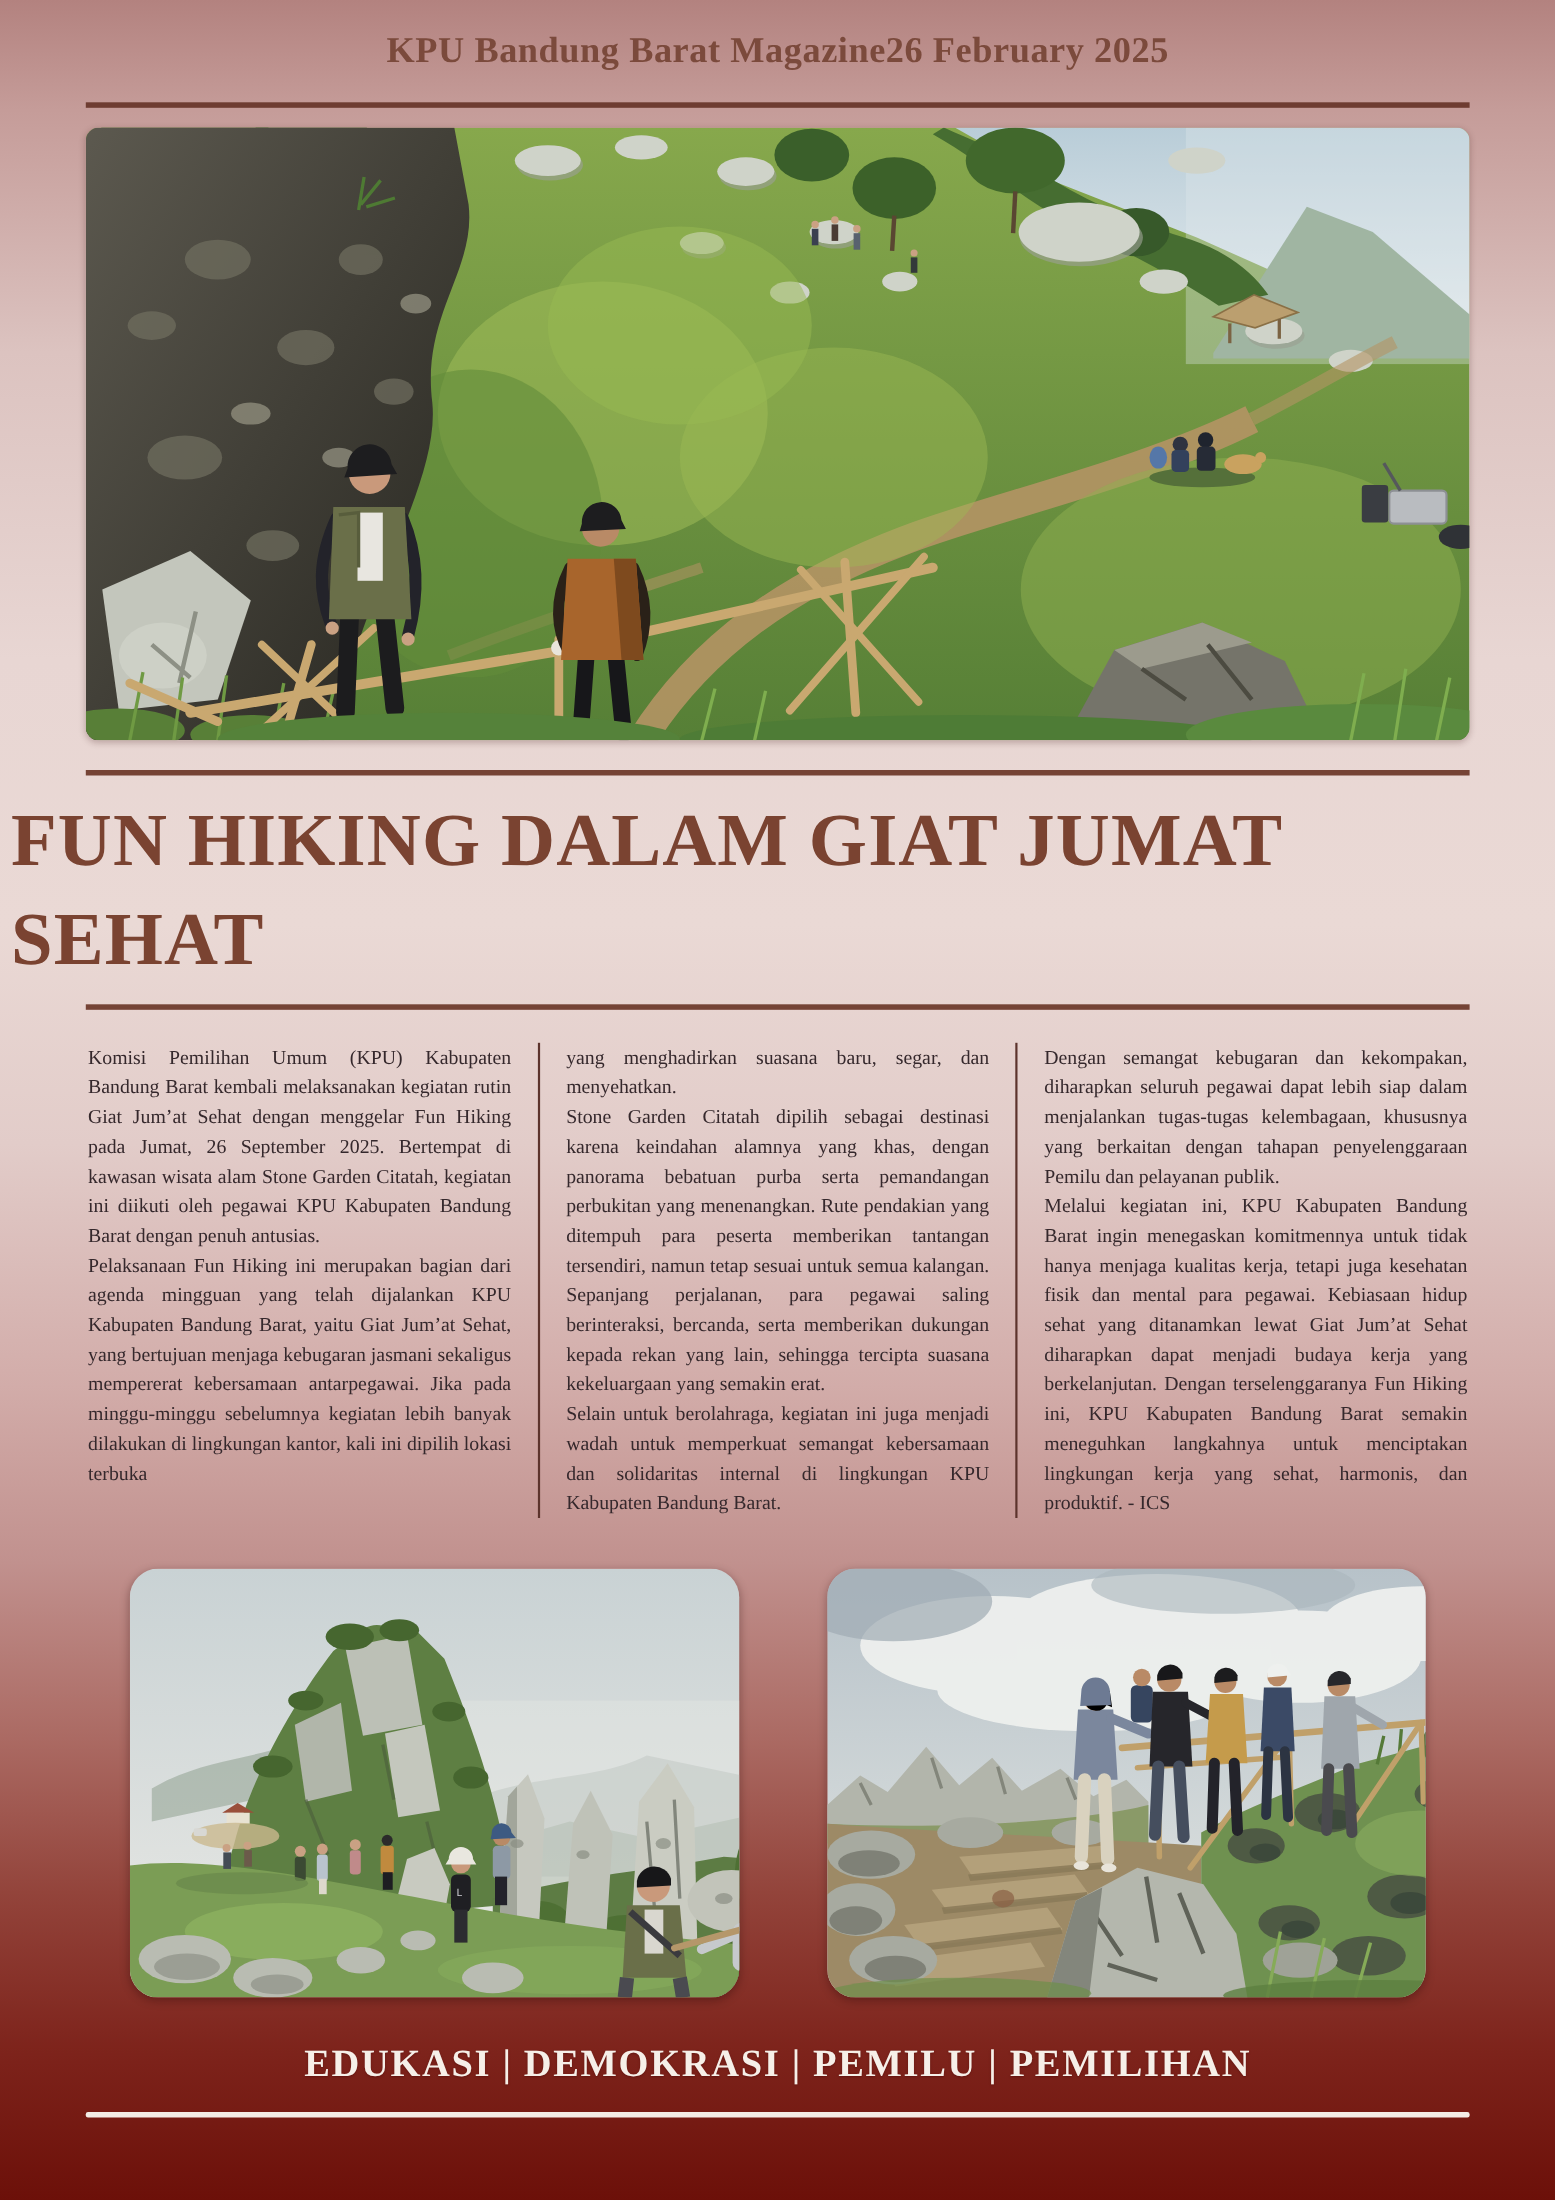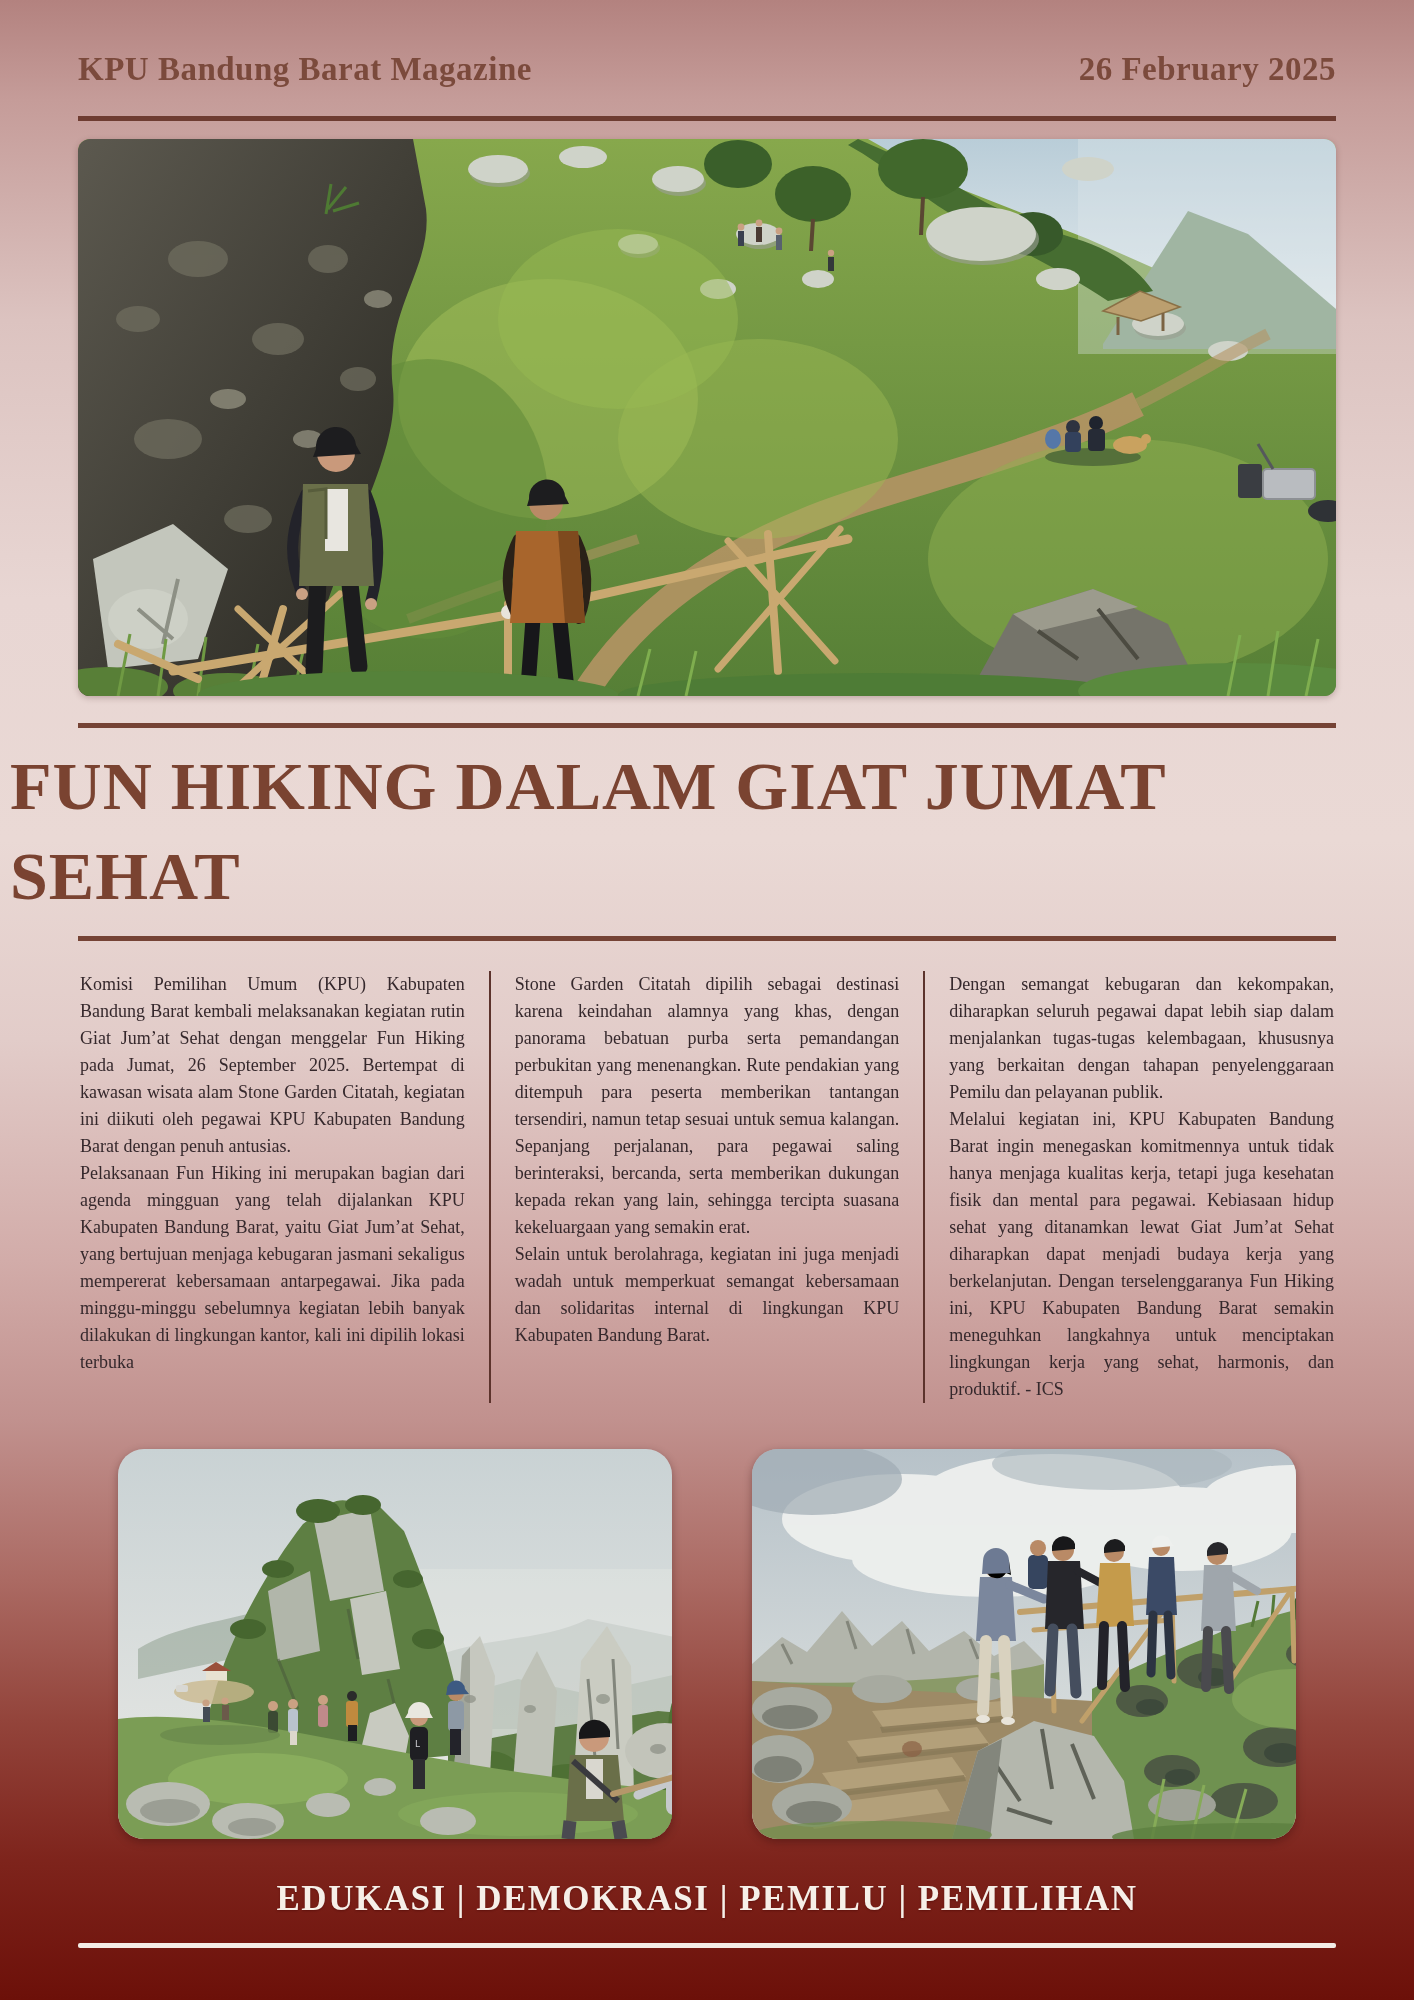--- a/index.html
+++ b/index.html
@@ -8,22 +8,22 @@
     width:1414px;height:2000px;
     margin:0 auto;
     overflow:hidden;
     font-family:"Liberation Serif","DejaVu Serif",serif;
     background:linear-gradient(180deg,
       #b3827f 0%, #c59c99 5%, #dcc3c0 16%, #e8d6d3 30%,
       #ead9d5 42%, #e2ccc9 52%, #d2aca9 63%, #c1918e 71%,
       #ab6a63 79%, #93443b 86%, #7e241c 93%, #6c1009 100%);
   }
   .header{
-    display:flex;justify-content:space-between;align-items:baseline;
-    padding:51px 78px 0 78px;
+    display:flex;justify-content:center;align-items:baseline;
+    padding:28px 78px 0 78px;
     color:#7b4a3c;font-weight:bold;font-size:33px;letter-spacing:.5px;
   }
   .rule{height:5px;background:#6e3c31;margin:0 78px;border:none;}
   .rule-header{margin-top:28px;}
   .photo{
     margin:18px 78px 0 78px;
     border-radius:12px;overflow:hidden;line-height:0;
     box-shadow:0 2px 6px rgba(60,20,20,.25);
   }
   .photo svg{display:block;}
@@ -253,20 +253,21 @@
   <div class="rule rule-head-top"></div>
   <h1 class="headline">FUN HIKING DALAM GIAT JUMAT SEHAT</h1>
   <div class="rule rule-head-bottom"></div>
 
   <div class="columns">
     <div class="col">
       <p>Komisi Pemilihan Umum (KPU) Kabupaten Bandung Barat kembali melaksanakan kegiatan rutin Giat Jum’at Sehat dengan menggelar Fun Hiking pada Jumat, 26 September 2025. Bertempat di kawasan wisata alam Stone Garden Citatah, kegiatan ini diikuti oleh pegawai KPU Kabupaten Bandung Barat dengan penuh antusias.</p>
       <p>Pelaksanaan Fun Hiking ini merupakan bagian dari agenda mingguan yang telah dijalankan KPU Kabupaten Bandung Barat, yaitu Giat Jum’at Sehat, yang bertujuan menjaga kebugaran jasmani sekaligus mempererat kebersamaan antarpegawai. Jika pada minggu-minggu sebelumnya kegiatan lebih banyak dilakukan di lingkungan kantor, kali ini dipilih lokasi terbuka</p>
     </div>
     <div class="col">
+      <p>yang menghadirkan suasana baru, segar, dan menyehatkan.</p>
       <p>Stone Garden Citatah dipilih sebagai destinasi karena keindahan alamnya yang khas, dengan panorama bebatuan purba serta pemandangan perbukitan yang menenangkan. Rute pendakian yang ditempuh para peserta memberikan tantangan tersendiri, namun tetap sesuai untuk semua kalangan. Sepanjang perjalanan, para pegawai saling berinteraksi, bercanda, serta memberikan dukungan kepada rekan yang lain, sehingga tercipta suasana kekeluargaan yang semakin erat.</p>
       <p>Selain untuk berolahraga, kegiatan ini juga menjadi wadah untuk memperkuat semangat kebersamaan dan solidaritas internal di lingkungan KPU Kabupaten Bandung Barat.</p>
     </div>
     <div class="col">
       <p>Dengan semangat kebugaran dan kekompakan, diharapkan seluruh pegawai dapat lebih siap dalam menjalankan tugas-tugas kelembagaan, khususnya yang berkaitan dengan tahapan penyelenggaraan Pemilu dan pelayanan publik.</p>
       <p>Melalui kegiatan ini, KPU Kabupaten Bandung Barat ingin menegaskan komitmennya untuk tidak hanya menjaga kualitas kerja, tetapi juga kesehatan fisik dan mental para pegawai. Kebiasaan hidup sehat yang ditanamkan lewat Giat Jum’at Sehat diharapkan dapat menjadi budaya kerja yang berkelanjutan. Dengan terselenggaranya Fun Hiking ini, KPU Kabupaten Bandung Barat semakin meneguhkan langkahnya untuk menciptakan lingkungan kerja yang sehat, harmonis, dan produktif. - ICS</p>
     </div>
   </div>
 
   <div class="photos-row">

